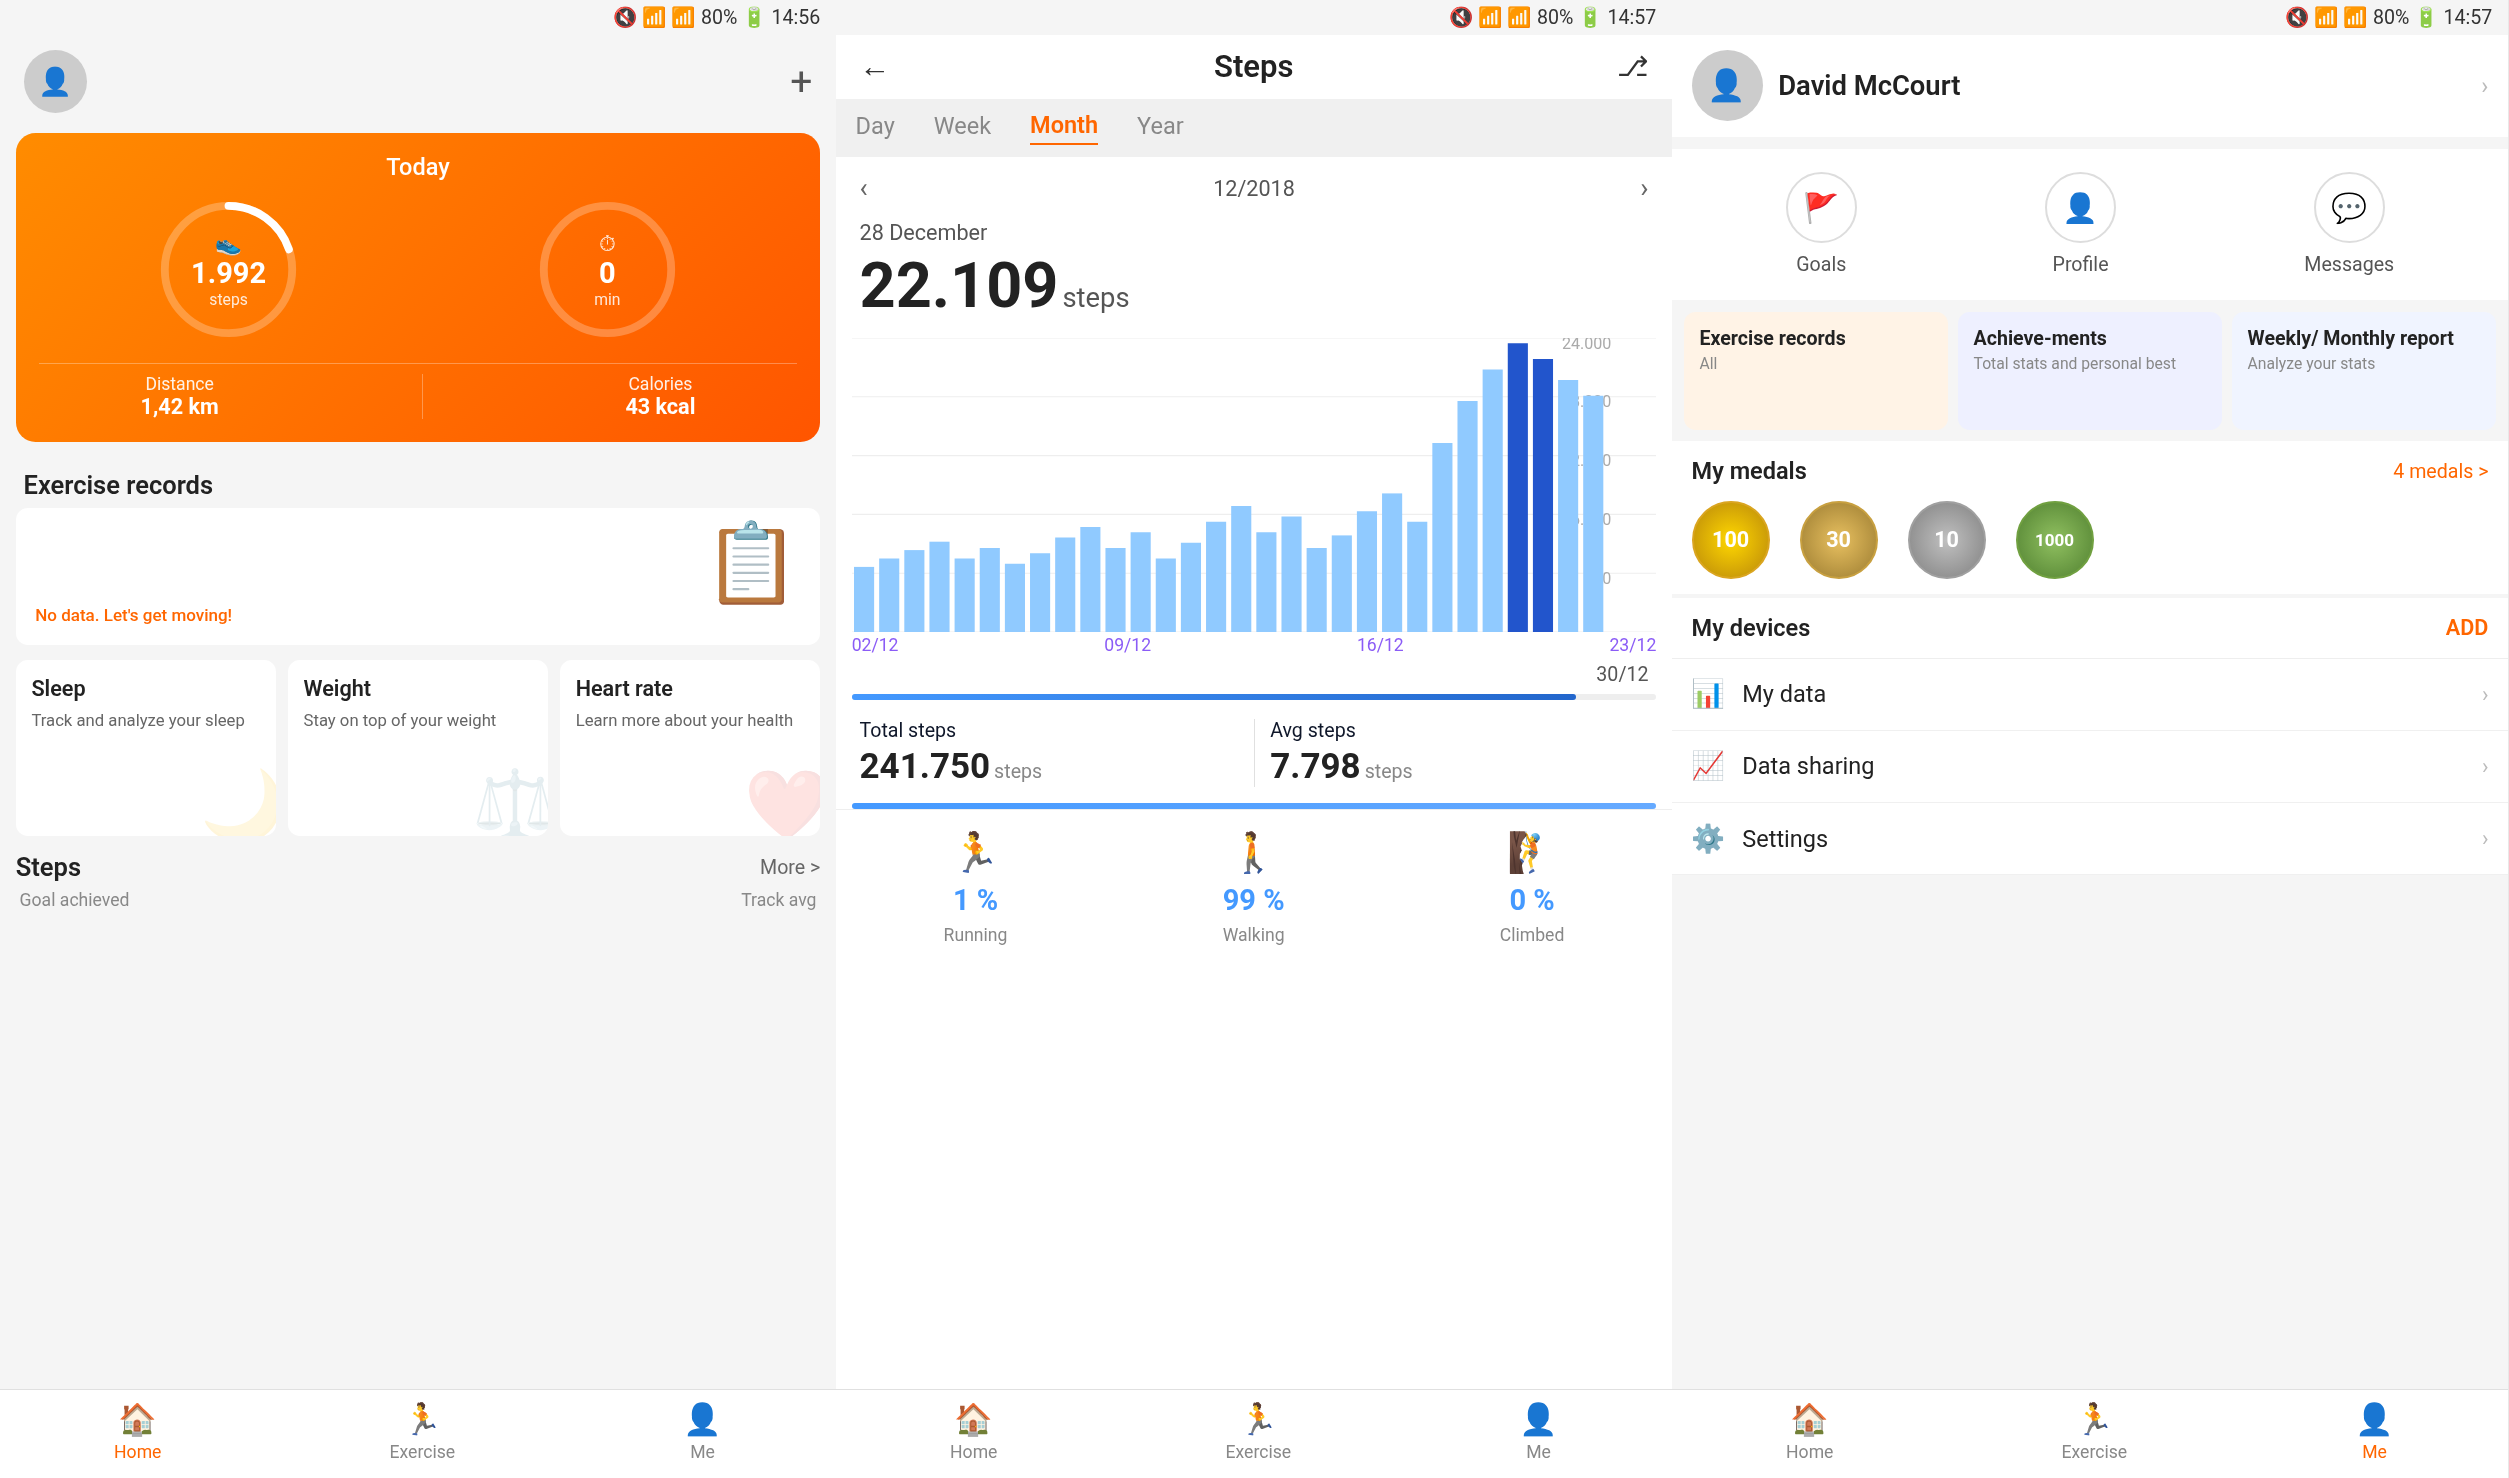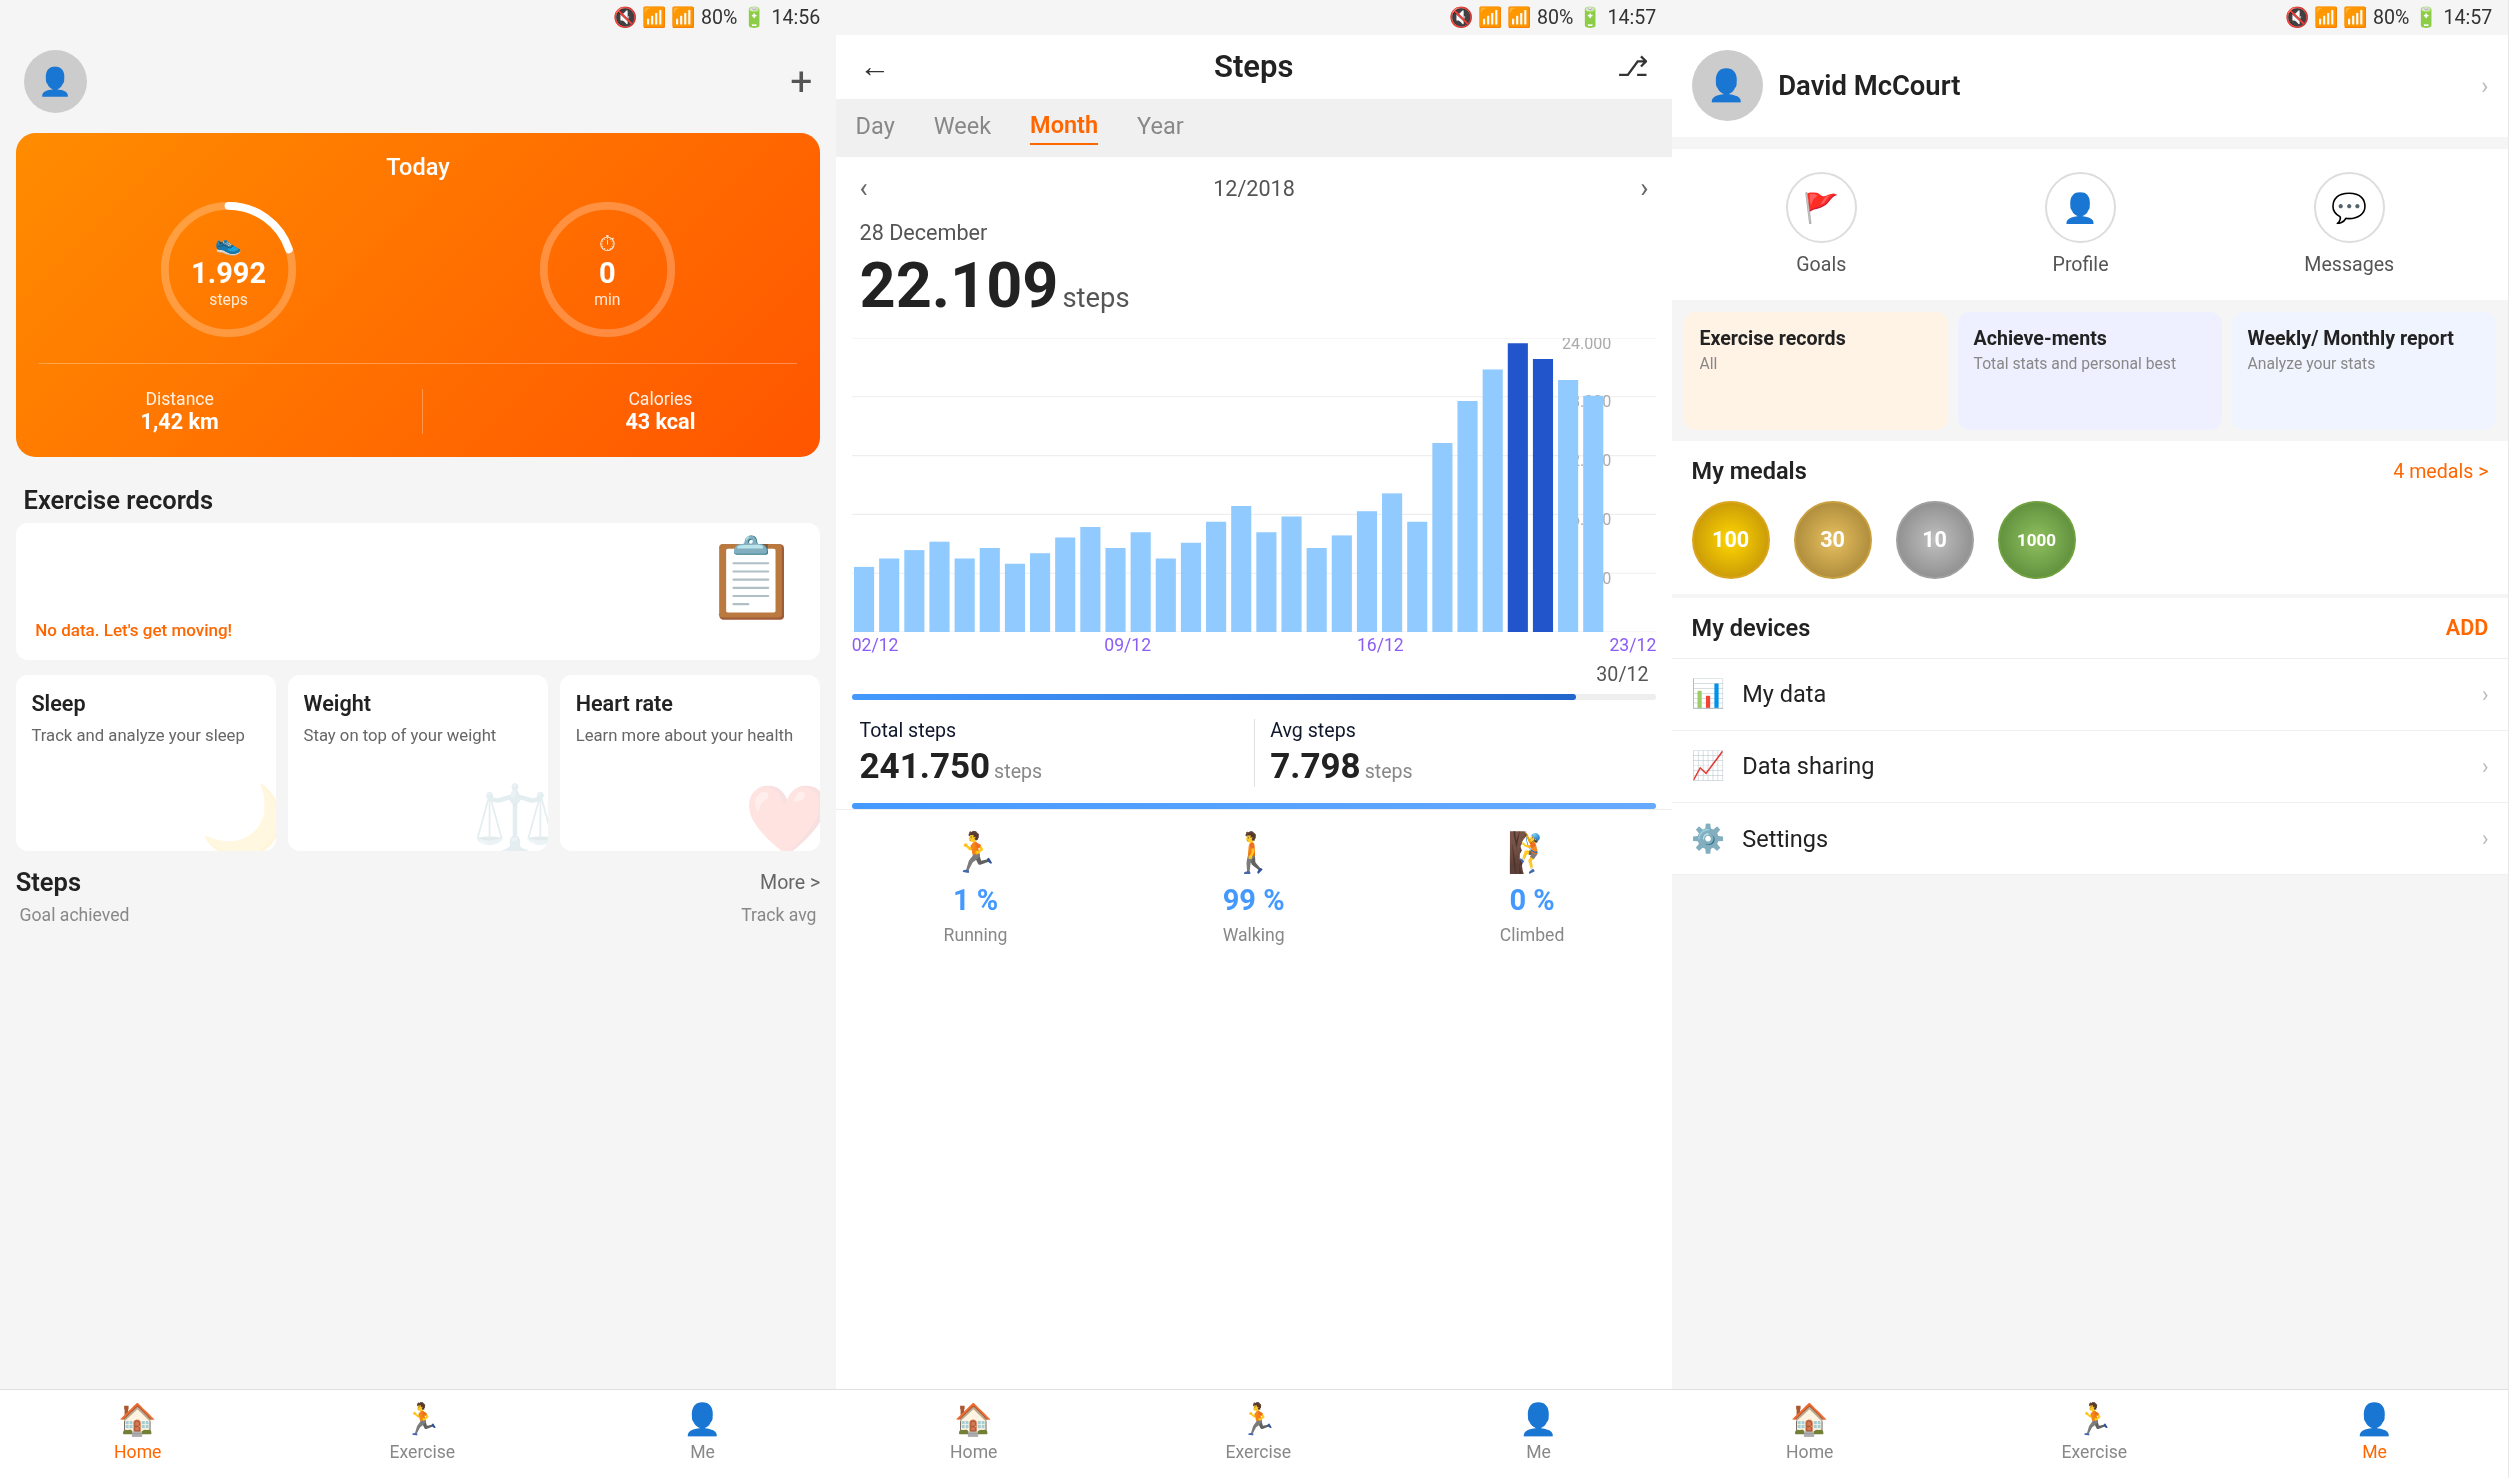--- a/index.html
+++ b/index.html
@@ -78,21 +78,21 @@
     .circle-metric {
       display: flex;
       flex-direction: column;
       align-items: center;
     }
 
     .today-footer {
       display: flex;
       justify-content: space-around;
       border-top: 1px solid rgba(255,255,255,0.3);
-      padding-top: 25px;
+      padding-top: 10px;
     }
     .footer-metric { text-align: center; }
     .footer-label { font-size: 17.6px; opacity: 0.9; }
     .footer-value { font-size: 21.6px; font-weight: bold; }
     .footer-divider { width: 1px; background: rgba(255,255,255,0.3); }
 
     .section-title {
       font-size: 25.5px;
       font-weight: 600;
       padding: 15.7px 23.5px 7.8px;
@@ -336,21 +336,21 @@
       margin: 0 0 3.9px;
     }
     .medals-header {
       display: flex;
       justify-content: space-between;
       align-items: center;
       margin-bottom: 15.7px;
     }
     .medals-title { font-size: 23.5px; font-weight: 600; color: #222; }
     .medals-count { font-size: 19.6px; color: #ff6600; cursor: pointer; }
-    .medals-row { display: flex; gap: 24px; }
+    .medals-row { display: flex; gap: 30px; }
     .medal {
       width: 78px; height: 78px;
       border-radius: 50%;
       display: flex; align-items: center; justify-content: center;
       font-size: 27.4px; font-weight: bold;
       color: white;
       background: conic-gradient(#gold, #silver);
     }
     .medal-1 { background: radial-gradient(circle, #ffd700, #b8860b); border: 2.9px solid #daa520; }
     .medal-2 { background: radial-gradient(circle, #e8c060, #9a7b30); border: 2.9px solid #c8a040; }

